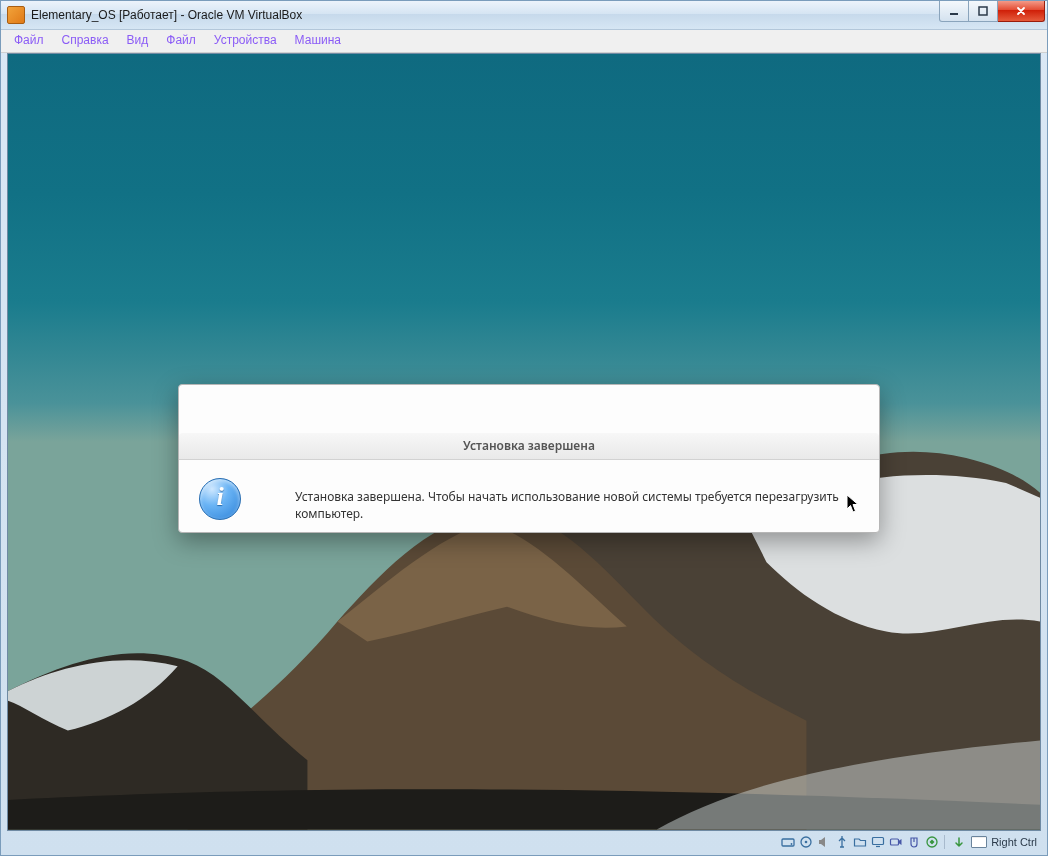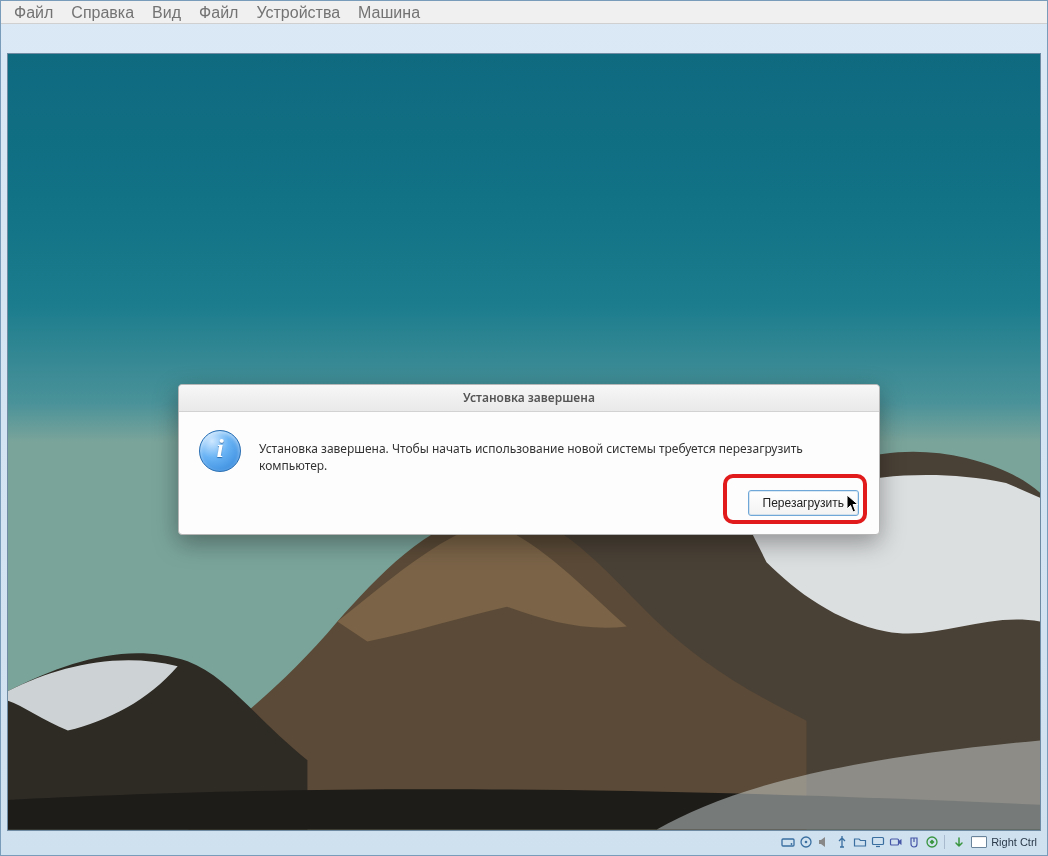--- a/index.html
+++ b/index.html
@@ -84,22 +84,22 @@
   .menubar {
     height: 22px;
     background: #f0f0f0;
     border-bottom: 1px solid #d0d0d0;
     display: flex;
     align-items: stretch;
     padding: 0 4px;
   }
   .menubar .menu-item {
     padding: 3px 9px 0 9px;
-    color: #737373;
-    font-size: 16px;
+    color: #8b5cf6;
+    font-size: 12px;
     cursor: default;
   }
 
   
   .client {
     position: absolute;
     left: 6px;
     right: 6px;
     top: 52px;
     bottom: 24px;
@@ -149,20 +149,21 @@
   .dialog-header {
     height: 26px;
     background: linear-gradient(to bottom,#f7f7f7,#e9e9e9);
     border-bottom: 1px solid #d2d2d2;
     border-radius: 4px 4px 0 0;
     text-align: center;
     line-height: 26px;
     color: #555;
     font-size: 12px;
     font-weight: 600;
+    margin-top: 48px;
   }
   .dialog-body {
     display: flex;
     padding: 18px 20px 10px 20px;
     align-items: flex-start;
   }
   .dialog-body .info-icon {
     width: 40px; height: 40px;
     border-radius: 50%;
     background: radial-gradient(circle at 30% 25%, #cfe8ff 0%, #6ab4f5 40%, #2a7fd6 100%);
@@ -182,20 +183,21 @@
     font-style: italic;
     font-weight: bold;
     font-size: 26px;
     color: #ffffff;
     text-shadow: 0 1px 1px rgba(0,60,120,0.6);
   }
   .dialog-body .msg {
     color: #333;
     font-size: 12px;
     padding-top: 10px;
+    margin-left: 36px;
   }
   .dialog-footer {
     display: flex;
     justify-content: flex-end;
     padding: 6px 20px 18px 20px;
     position: relative;
   }
   .dialog-footer .highlight {
     position: absolute;
     right: 12px;
@@ -268,20 +270,41 @@
     background: #fff;
     box-shadow: inset 0 1px 0 #eee;
   }
   .hostkey-label { color: #2b3a4a; }
 </style>
 </head>
 <body>
 
 <div class="app-window">
 
+  <div class="titlebar">
+    <div class="app-icon"></div>
+    <div class="title-text">Elementary_OS [Работает] - Oracle VM VirtualBox</div>
+    <div class="win-controls">
+      <div class="win-btn min">
+        <svg viewBox="0 0 10 10">
+            <rect x="1" y="7" width="8" height="2" fill="#2b3a4a"></rect>
+          </svg>
+      </div>
+      <div class="win-btn max">
+        <svg viewBox="0 0 10 10">
+            <rect x="1" y="1" width="8" height="8" fill="none" stroke="#2b3a4a" stroke-width="1.5"></rect>
+          </svg>
+      </div>
+      <div class="win-btn close">
+        <svg viewBox="0 0 10 10">
+            <path d="M2 2 L8 8 M8 2 L2 8" stroke="#fff" stroke-width="1.8" stroke-linecap="round"></path>
+          </svg>
+      </div>
+    </div>
+  </div>
 
   <div class="menubar">
     <div class="menu-item">Файл</div>
     <div class="menu-item">Справка</div>
     <div class="menu-item">Вид</div>
     <div class="menu-item">Файл</div>
     <div class="menu-item">Устройства</div>
     <div class="menu-item">Машина</div>
   </div>
 
@@ -328,24 +351,20 @@
         </svg>
       </div>
     </div>
 
     <div class="dialog">
       <div class="dialog-header">Установка завершена</div>
       <div class="dialog-body">
         <div class="info-icon"></div>
         <div class="msg">Установка завершена. Чтобы начать использование новой системы требуется перезагрузить компьютер.</div>
       </div>
-      <div class="dialog-footer">
-        <div class="highlight"></div>
-        <button>Перезагрузить</button>
-      </div>
     </div>
 
     <div class="cursor-arrow" style="left:838px; top:440px;">
       <svg viewBox="0 0 14 20">
         <path d="M1 1 L1 15 L4.5 11.5 L7 18 L9.5 17 L7 10.5 L12 10.5 Z" fill="#000" stroke="#fff" stroke-width="1"></path>
       </svg>
     </div>
   </div>
 
   <div class="statusbar">

